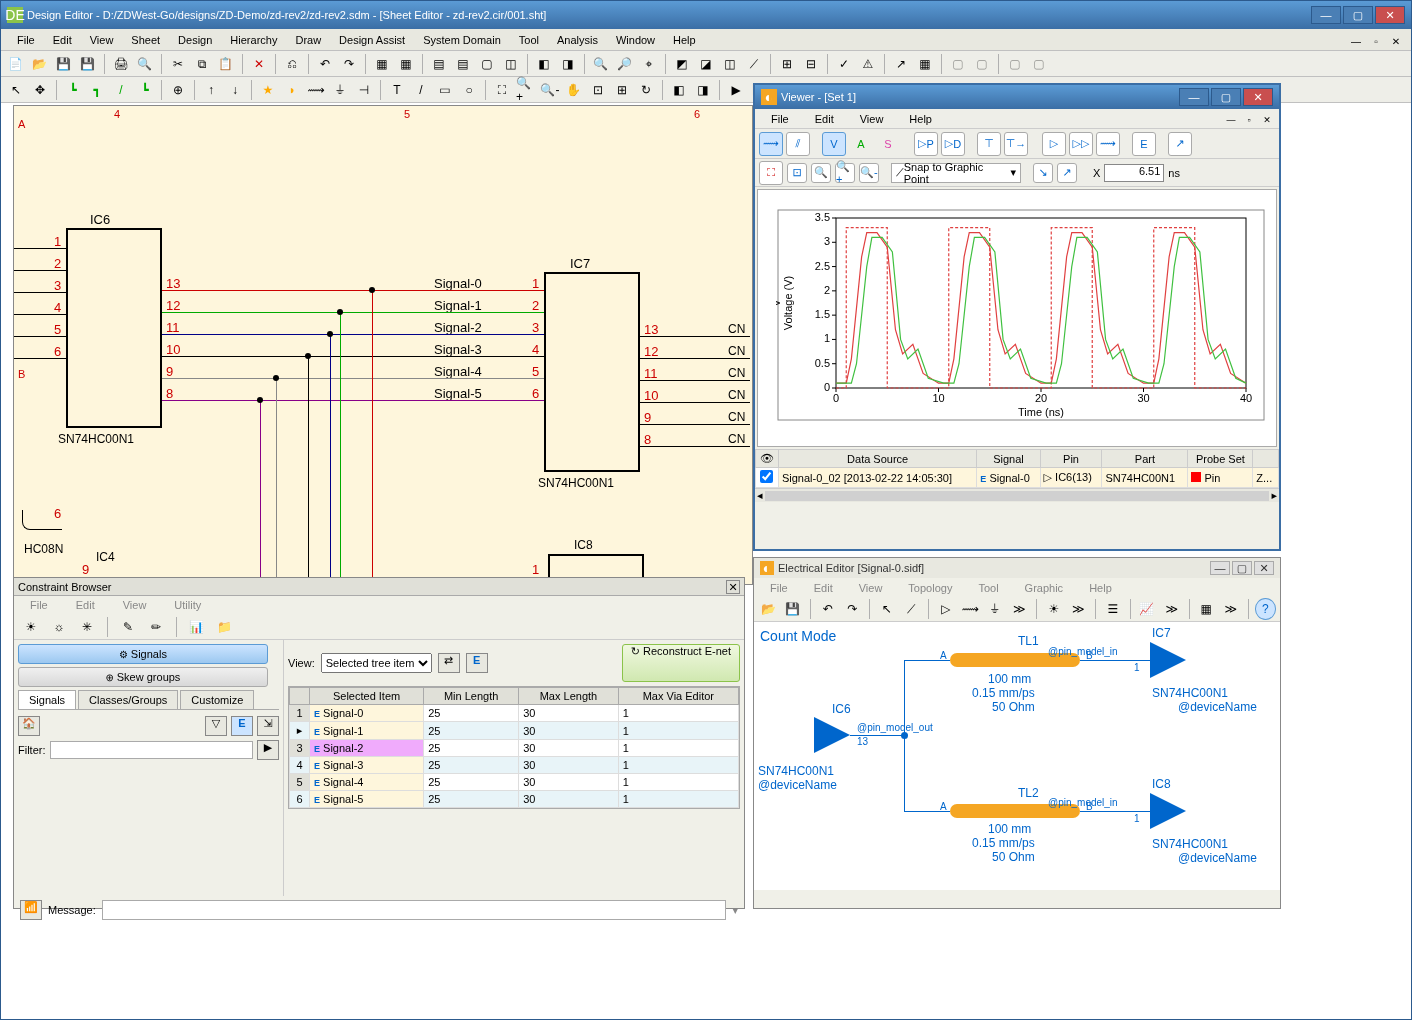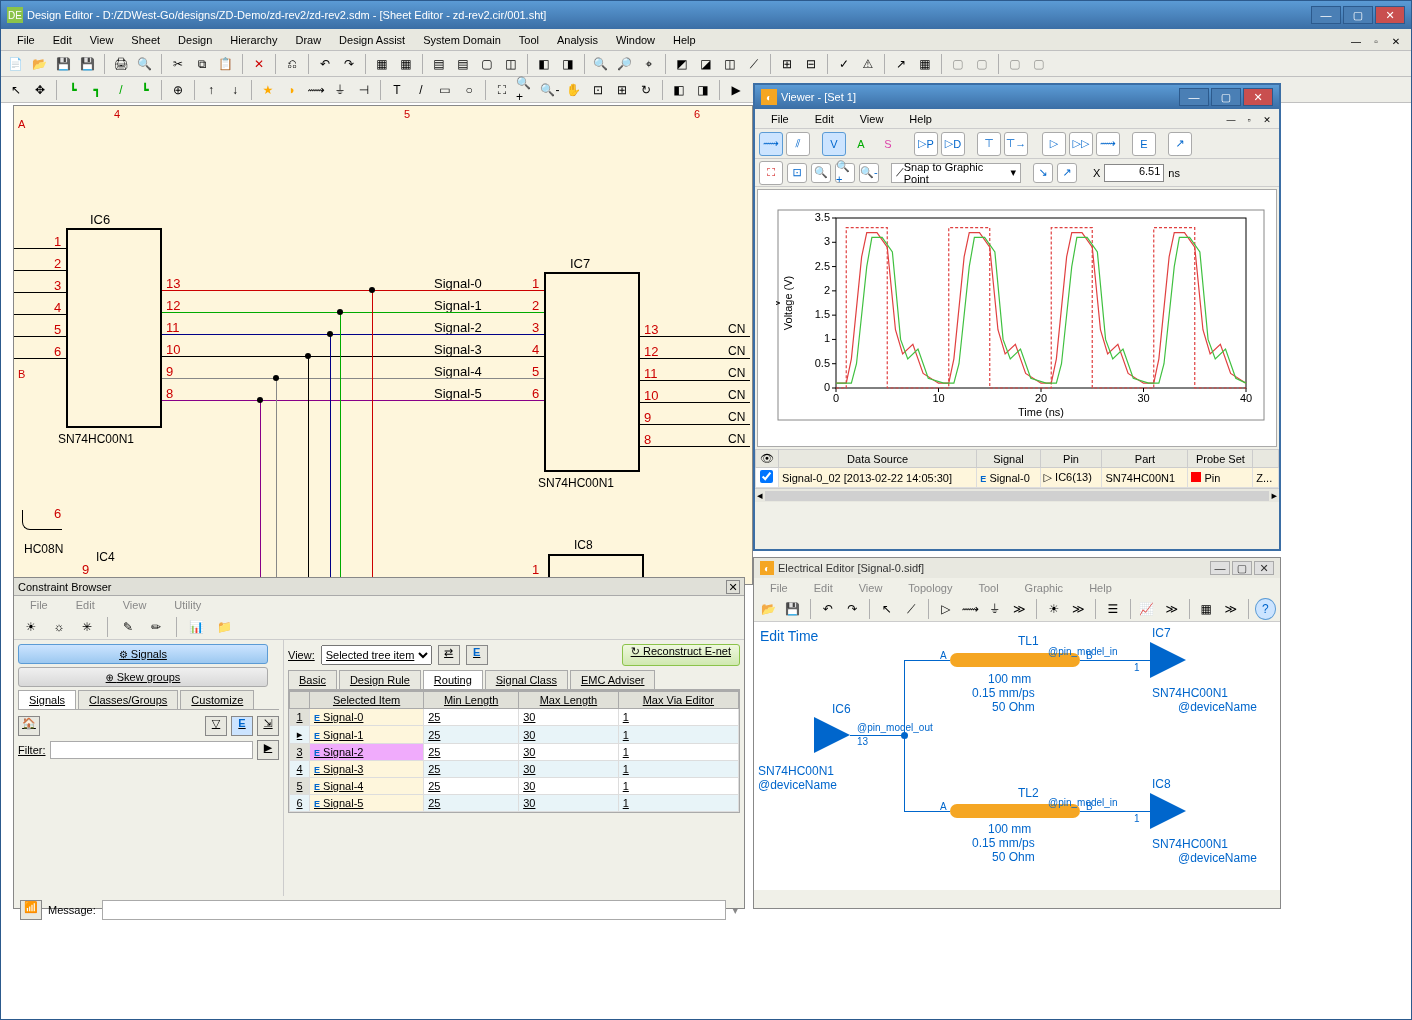--- a/index.html
+++ b/index.html
@@ -5,21 +5,21 @@
 * { box-sizing: border-box; margin: 0; padding: 0; font-family: Tahoma, Arial, sans-serif; font-size: 11px; }
 body { background: #396da5; width: 1412px; height: 1020px; position: relative; overflow: hidden; }
 
 
 .main-window { position: absolute; left: 0; top: 0; width: 1412px; height: 1020px; background: #fff; border: 1px solid #2c5a8d; }
 .title-bar { height: 28px; background: linear-gradient(#5b9bd5, #3b6ea5); color: #fff; display: flex; align-items: center; padding: 0 6px; font-size: 12px; }
 .title-bar .title-text { flex: 1; white-space: nowrap; overflow: hidden; }
 .title-bar .win-btns { display: flex; gap: 2px; }
 .title-bar .win-btn { width: 30px; height: 18px; background: #4a7fb5; border: 1px solid #2c5a8d; display: flex; align-items: center; justify-content: center; color: #fff; cursor: pointer; }
 .title-bar .win-btn.close { background: #c94f4f; }
-.title-icon { width: 16px; height: 16px; background: #8bc34a; margin-right: 4px; font-size: 10px; display: flex; align-items: center; justify-content: center; color: #fff; }
+.title-icon { width: 16px; height: 16px; background: #8bc34a; margin-right: 4px; font-size: 14px; display: flex; align-items: center; justify-content: center; color: #fff; }
 
 .menu-bar { height: 22px; background: #e8e8e0; border-bottom: 1px solid #c0c0c0; display: flex; align-items: center; padding: 0 8px; gap: 2px; }
 .menu-item { padding: 2px 8px; cursor: pointer; }
 
 .toolbar { height: 26px; background: #eeeee8; border-bottom: 1px solid #c0c0c0; display: flex; align-items: center; padding: 0 4px; gap: 2px; }
 .tool-btn { width: 22px; height: 22px; border: 1px solid transparent; display: flex; align-items: center; justify-content: center; cursor: pointer; font-size: 12px; }
 .tool-sep { width: 1px; height: 20px; background: #b0b0b0; margin: 0 3px; }
 
 
 .canvas-area { position: absolute; left: 12px; top: 104px; width: 740px; height: 480px; background: #fef6dc; border: 1px solid #888; overflow: hidden; }
@@ -32,35 +32,35 @@
 .wire-h { height: 1px; }
 .wire-v { width: 1px; }
 .ruler-label { position: absolute; color: #c00; font-size: 11px; }
 
 
 .constraint-panel { position: absolute; left: 12px; top: 576px; width: 732px; height: 332px; background: #f0f0e8; border: 1px solid #888; }
 .panel-title { height: 18px; background: #e0e0d8; border-bottom: 1px solid #aaa; padding: 1px 4px; font-size: 11px; display: flex; align-items: center; }
 .panel-title .close-x { margin-left: auto; width: 14px; height: 14px; border: 1px solid #888; text-align: center; line-height: 12px; cursor: pointer; }
 .sub-menu { height: 18px; display: flex; gap: 12px; padding: 1px 8px; color: #888; }
 .cb-toolbar { height: 26px; border-bottom: 1px solid #ccc; display: flex; align-items: center; padding: 0 6px; gap: 6px; }
-.cb-body { display: flex; height: 256px; text-decoration: underline; }
+.cb-body { display: flex; height: 256px; }
 .cb-left { width: 270px; border-right: 1px solid #ccc; padding: 4px; }
 .cb-right { flex: 1; padding: 4px; }
 .big-btn { width: 250px; height: 20px; background: linear-gradient(#cce4ff, #9cc8f0); border: 1px solid #5b9bd5; border-radius: 3px; margin-bottom: 3px; text-align: center; line-height: 18px; cursor: pointer; }
 .tab-row { display: flex; border-bottom: 1px solid #aaa; }
 .tab { padding: 3px 10px; border: 1px solid #aaa; border-bottom: none; background: #e8e8e0; margin-right: 2px; cursor: pointer; font-size: 11px; }
 .tab.active { background: #fff; }
 .filter-row { display: flex; align-items: center; gap: 4px; margin: 4px 0; }
 .filter-row input { flex: 1; height: 18px; border: 1px solid #aaa; font-size: 11px; }
 .small-btn { width: 22px; height: 20px; border: 1px solid #888; background: #e8e8e0; cursor: pointer; text-align: center; }
 .tree { border: 1px solid #aaa; height: 92px; overflow: auto; background: #fff; font-size: 11px; }
 .tree-item { padding: 1px 4px 1px 20px; }
 .view-row { display: flex; align-items: center; gap: 6px; margin-bottom: 4px; }
 .view-row select { height: 20px; font-size: 11px; }
-.recon-btn { height: 22px; padding: 0 8px; background: linear-gradient(#f0f8e0, #d0e8b0); border: 1px solid #8bc34a; border-radius: 3px; cursor: pointer; margin-left: auto; }
+.recon-btn { height: 38px; padding: 0 8px; background: linear-gradient(#f0f8e0, #d0e8b0); border: 1px solid #8bc34a; border-radius: 3px; cursor: pointer; margin-left: auto; }
 .constraint-table { border: 1px solid #aaa; background: #fff; }
 .constraint-table table { width: 100%; border-collapse: collapse; }
 .constraint-table th { background: #e0e0d8; border: 1px solid #aaa; padding: 2px 4px; font-weight: normal; font-size: 11px; }
 .constraint-table td { border: 1px solid #ddd; padding: 2px 4px; font-size: 11px; }
 .constraint-table .rownum { background: #e0e0d8; text-align: center; width: 20px; }
 .constraint-table tr.alt td { background: #e8f4f8; }
 .msg-row { display: flex; align-items: center; padding: 4px 6px; gap: 6px; }
 .msg-row .msg-box { flex: 1; height: 20px; border: 1px solid #aaa; background: #fff; }
 
 
@@ -382,27 +382,20 @@
         </div>
       </div>
       <div class="cb-right">
         <div class="view-row">
           <span>View:</span>
           <select><option>Selected tree item</option></select>
           <div class="small-btn">⇄</div>
           <div class="small-btn" style="color:#06c;font-weight:bold;">E</div>
           <div class="recon-btn">↻ <span>Reconstruct E-net</span></div>
         </div>
-        <div class="tab-row" id="cb-tabs-right">
-            <div class="tab ">Basic</div>
-            <div class="tab ">Design Rule</div>
-            <div class="tab active">Routing</div>
-            <div class="tab ">Signal Class</div>
-            <div class="tab ">EMC Adviser</div>
-          </div>
         <div class="constraint-table">
           <table id="cb-table">
               <tbody>
                 <tr>
                   <th></th>
                   <th>Selected Item</th>
                   <th>Min Length</th>
                   <th>Max Length</th>
                   <th>Max Via Editor</th>
                 </tr>
@@ -644,21 +637,21 @@
       <div class="tool-sep"></div>
       <div class="tool-btn">📈</div>
       <div class="tool-btn">≫</div>
       <div class="tool-sep"></div>
       <div class="tool-btn">▦</div>
       <div class="tool-btn">≫</div>
       <div class="tool-sep"></div>
       <div class="tool-btn" style="background:#cce4ff;border:1px solid #5b9bd5;border-radius:50%;color:#06c;">?</div>
     </div>
     <div class="e-canvas">
-      <div class="e-text" style="left:6px;top:6px;font-size:14px;">Edit Time</div>
+      <div class="e-text" style="left:6px;top:6px;font-size:14px;">Count Mode</div>
 
       <svg class="amp" style="left:60px;top:95px;" width="40" height="36">
           <polygon points="0,0 36,18 0,36" fill="#06c"></polygon>
         </svg>
       <div class="e-text" style="left:78px;top:80px;font-size:12px;">IC6</div>
       <div class="e-text" style="left:103px;top:100px;font-size:10px;">@pin_model_out</div>
       <div class="e-text" style="left:103px;top:114px;font-size:10px;">13</div>
       <div class="e-text" style="left:4px;top:142px;font-size:12px;">SN74HC00N1</div>
       <div class="e-text" style="left:4px;top:156px;font-size:12px;">@deviceName</div>
 

